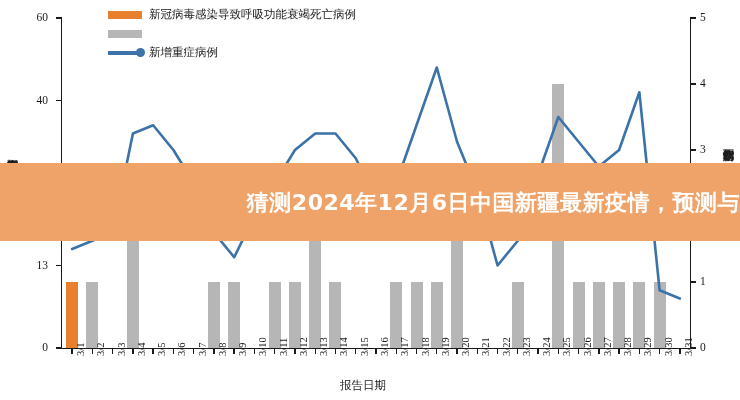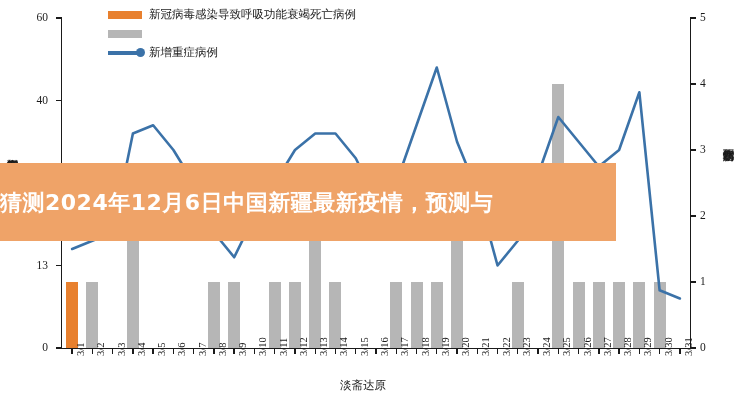--- a/index.html
+++ b/index.html
@@ -51,22 +51,22 @@
     font-size:11.5px;color:#1a1a1a;white-space:nowrap;
     font-family:Liberation Mono, monospace;
   }
 
   
   .bar{position:absolute;}
   svg.lineplot{position:absolute;left:0;top:0;overflow:visible;}
 
   
   #banner{
-    position:absolute;left:0;width:616px;
-    display:flex;flex-direction:column;align-items:flex-start;justify-content:center;
+    position:absolute;left:0;width:740px;
+    display:flex;flex-direction:column;align-items:flex-end;justify-content:center;
     font-family:"DejaVu Sans","Liberation Sans",sans-serif;
     font-weight:bold;color:#ffffff;
     font-size:22px;line-height:33px;letter-spacing:0.5px;
     text-align:center;
   }
   #banner .bline{white-space:nowrap;}
 
   
   #watermark{
     position:absolute;display:flex;align-items:center;
@@ -210,21 +210,21 @@
           <span class="dot" style="background: rgb(59, 114, 168);"></span>
         </span>
         <span class="legend-text">新增重症病例</span>
       </div>
     </div>
 
   <div class="axis-title vertical" id="ylabel-left" style="left: 6px; top: 150px;">新增重症病例数</div>
 
   <div class="axis-title vertical" id="ylabel-right" style="left: 722px; top: 140px;">新增死亡病例数</div>
 
-  <div class="axis-title" id="xlabel" style="left: 340px; top: 380px;">淡斋达原</div>
+  <div class="axis-title" id="xlabel" style="left: 340px; top: 380px;">报告日期</div>
 
   <div id="banner" style="background: rgb(239, 163, 104); top: 163px; height: 78px;">
     <div class="bline">猜测2024年12月6日中国新疆最新疫情，预测与</div>
   </div>
 
   <div id="watermark" style="left: 606px; top: 372px;">
     <span>
       <svg width="19" height="19" viewBox="0 0 24 24" aria-hidden="true">
         <circle cx="12" cy="12" r="10.5" fill="none" stroke="#ffffff" stroke-width="1.6"></circle>
         <ellipse cx="10.2" cy="13.6" rx="6.0" ry="4.4" fill="none" stroke="#ffffff" stroke-width="1.6"></ellipse>

